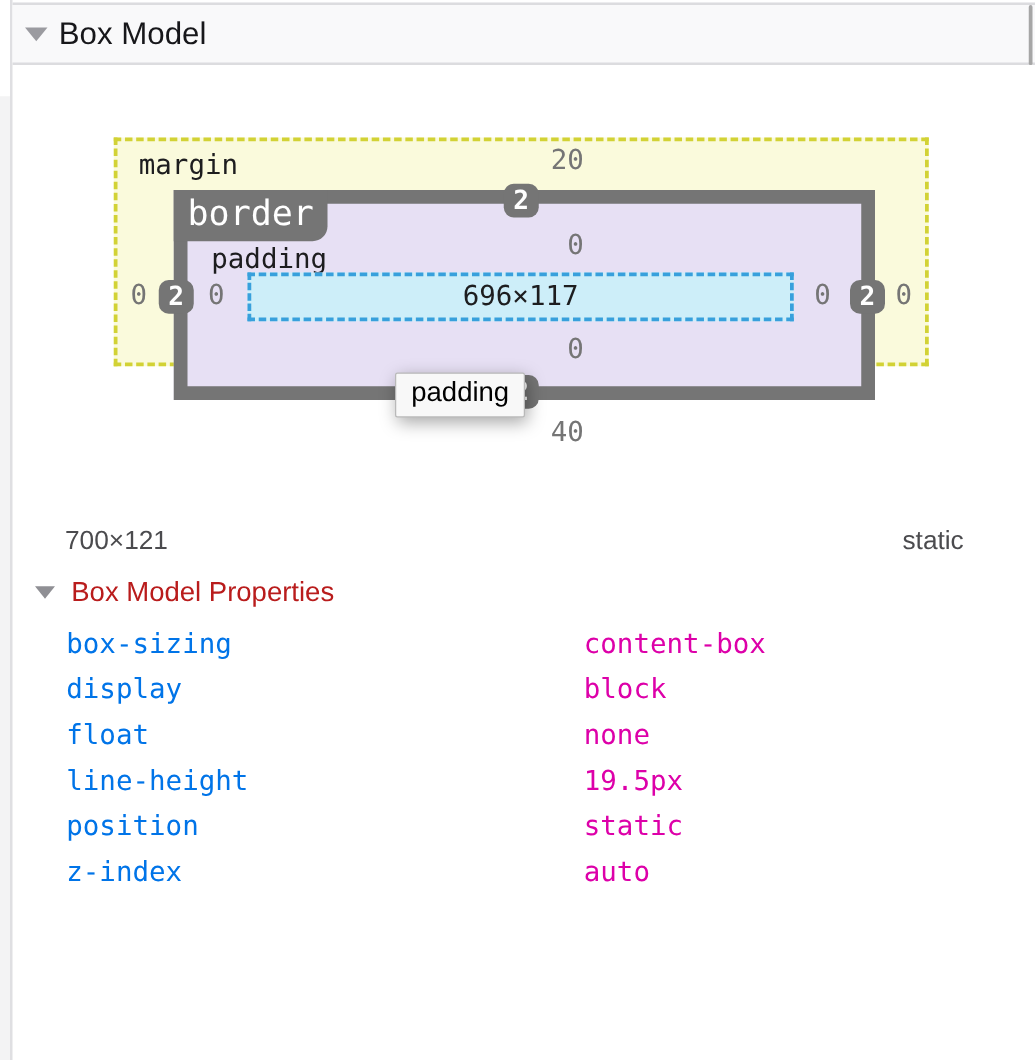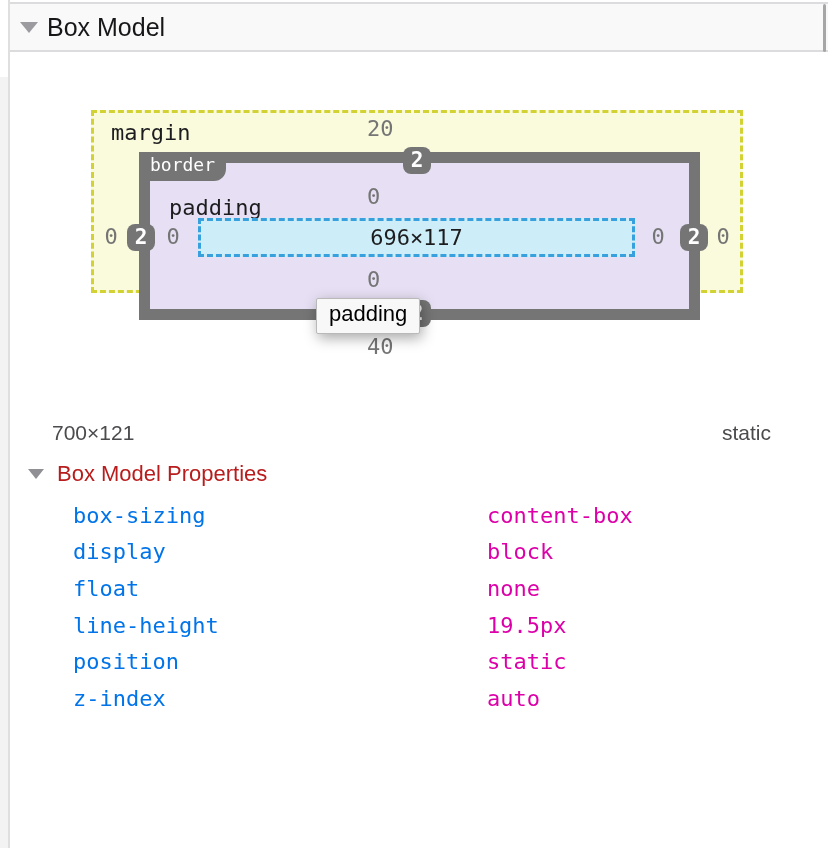--- a/index.html
+++ b/index.html
@@ -35,29 +35,29 @@
     font-family:"DejaVu Sans Mono", monospace; font-size:22px; color:#1d1d1f;
   }
   .margin-label  { position:absolute; left:17px; top:7px; }
   .padding-label { position:absolute; left:75px; top:82px; }
   .border-box {
     position:absolute; left:45px; top:39px; width:561px; height:168px; box-sizing:border-box;
     background:var(--padding-fill); border:11px solid var(--box-gray);
   }
   .border-badge {
     position:absolute; left:45px; top:39px; background:var(--box-gray); color:#fff;
-    padding:2px 11px 6px; border-radius:0 0 12px 0; font-size:18px;
+    padding:2px 11px 6px; border-radius:0 0 12px 0; font-size:28px;
   }
   .content-box {
     position:absolute; left:104px; top:105px; width:437px; height:39px; box-sizing:border-box;
     background:var(--content-fill); border:3px dashed var(--content-edge);
     display:flex; align-items:center; justify-content:center;
   }
   .val { position:absolute; color:#757575; }
-  .vcol { left:273px; width:100px; text-align:left; }
+  .vcol { left:273px; width:100px; text-align:right; }
   .v-margin-top    { top:3px; }
   .v-padding-top   { top:71px; }
   .v-padding-bottom{ top:154px; }
   .v-margin-bottom { top:221px; }
   .hrow { top:110px; width:30px; text-align:center; line-height:28px; }
   .h-margin-left   { left:2px; }
   .h-padding-left  { left:64px; }
   .h-padding-right { left:549px; }
   .h-margin-right  { left:614px; }
   .badge {
@@ -85,21 +85,21 @@
   .props-header {
     position:absolute; left:28px; top:461px; display:flex; align-items:center;
     font-size:22px; color:#b91c1c;
   }
   .tri-down-small {
     width:0; height:0; border-left:8px solid transparent; border-right:8px solid transparent;
     border-top:10px solid #8f8f94; margin-right:13px;
   }
   .props { position:absolute; left:53px; top:497px; right:10px; }
   .prop-row { height:36.6px; display:flex; align-items:center; font-family:"DejaVu Sans Mono", monospace; font-size:22px; }
-  .pname { width:414px; color:var(--name-blue);margin-left:20px; }
+  .pname { width:414px; color:var(--name-blue); }
   .pval  { color:var(--value-magenta); }
 </style>
 </head>
 <body>
 
 <div class="screen">
 
   <div class="left-strip-top"></div>
   <div class="left-strip-bottom"></div>
   <div class="splitter"></div>

